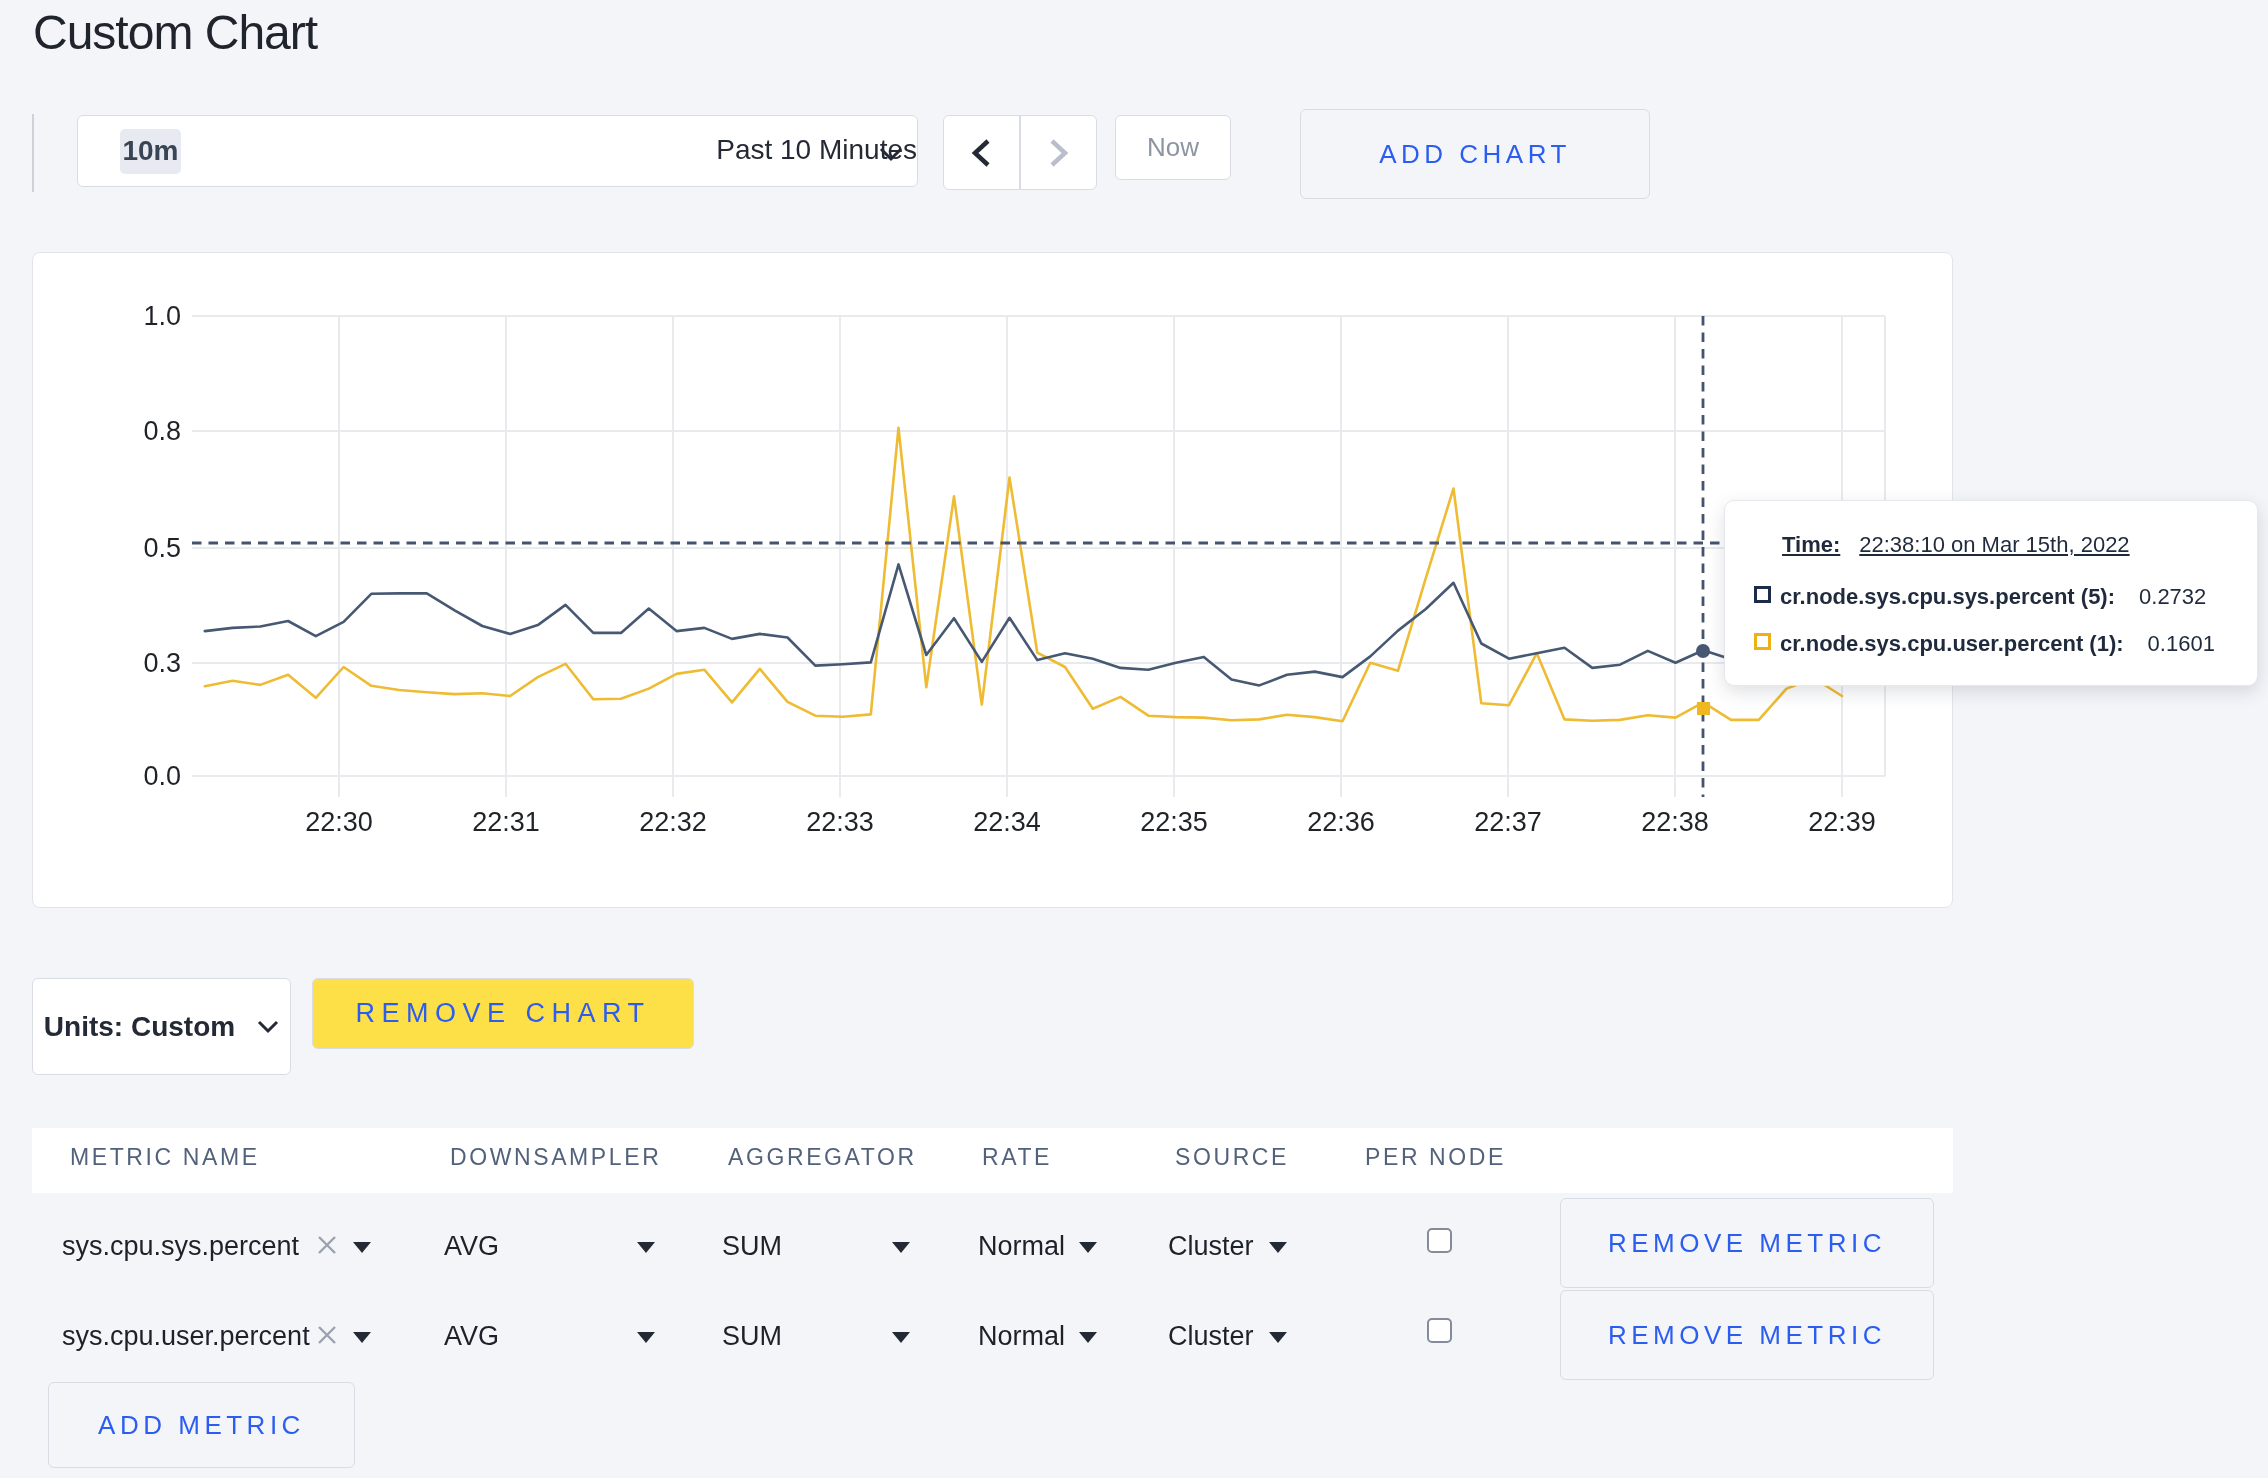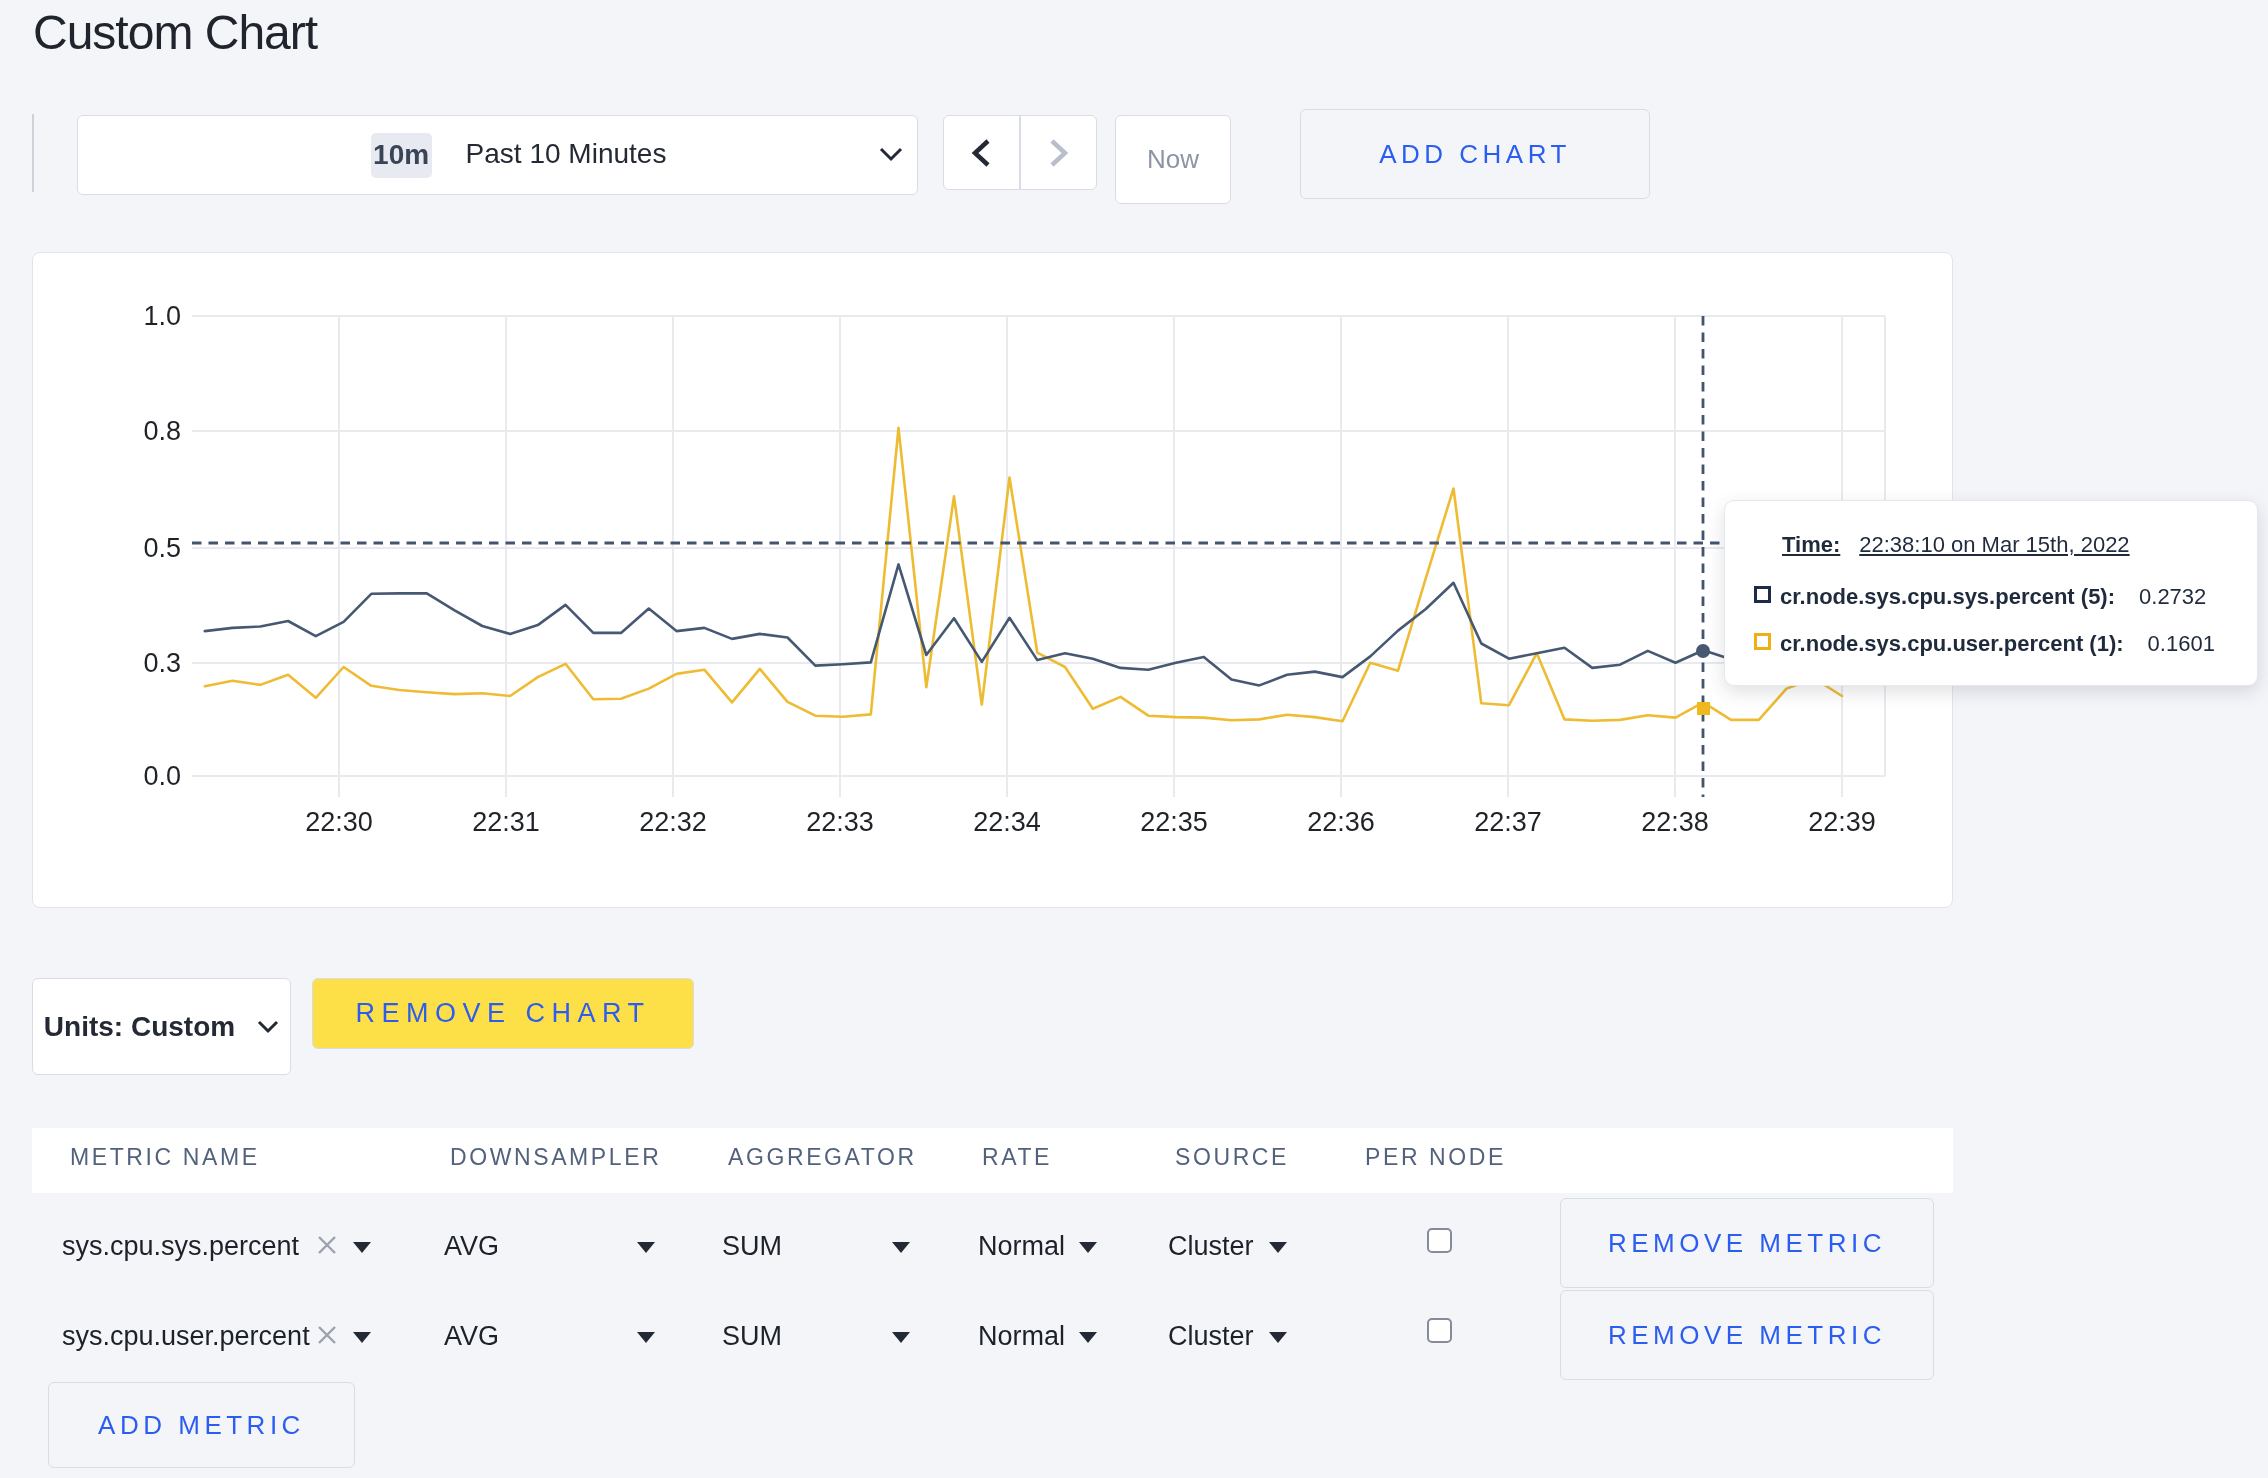--- a/index.html
+++ b/index.html
@@ -7,36 +7,36 @@
   .abs { position:absolute; }
   .btn { position:absolute; background:#fff; border:1.5px solid #d9dce4; border-radius:6px; display:flex; align-items:center; justify-content:center; }
   .bluetxt { color:#2b5df0; letter-spacing:4.5px; font-size:26px; font-weight:400; }
 </style>
 </head>
 <body>
 
 <div class="abs" style="left:33px; top:5px; font-size:48px; letter-spacing:-1px; color:#20242c;">Custom Chart</div>
 
 <div class="abs" style="left:32px; top:114px; width:2px; height:78px; background:#cdd1da;"></div>
-<div class="btn" style="left:77px; top:115px; width:841px; height:80px; justify-content:center;padding-left:24px;">
+<div class="btn" style="left:77px; top:115px; width:841px; height:72px; justify-content:space-between;padding-left:24px;">
   <span style="margin-left:18px; background:#e8eaf1; border-radius:5px; width:61px; height:45px; display:inline-flex; align-items:center; justify-content:center; font-size:28px; font-weight:700; color:#394455;">10m</span>
   <span style="margin-left:34px; font-size:28px; margin-top:-2px;">Past 10 Minutes</span>
   <svg style="position:absolute; right:12px; top:29px;" width="28" height="18" viewBox="0 0 28 18">
       <path d="M4 4 L14 14 L24 4" fill="none" stroke="#242a35" stroke-width="3"></path>
     </svg>
 </div>
 <div class="btn" style="left:943px; top:115px; width:154px; height:75px;"></div>
 <div class="abs" style="left:1019px; top:115px; width:1.5px; height:75px; background:#d9dce4;"></div>
 <svg class="abs" style="left:968px; top:138px;" width="26" height="30" viewBox="0 0 26 30">
     <path d="M20 3 L7 15 L20 27" fill="none" stroke="#242a35" stroke-width="4.5"></path>
   </svg>
 <svg class="abs" style="left:1046px; top:138px;" width="26" height="30" viewBox="0 0 26 30">
     <path d="M6 3 L19 15 L6 27" fill="none" stroke="#b9bfca" stroke-width="4.5"></path>
   </svg>
-<div class="btn" style="left:1115px; top:115px; width:116px; height:89px; font-size:26px; color:#8d95a4;">Now</div>
+<div class="btn" style="left:1115px; top:115px; width:116px; height:65px; font-size:26px; color:#8d95a4;">Now</div>
 <div class="btn" style="left:1300px; top:109px; width:350px; height:90px; background:#f4f5f9;">
     <span class="bluetxt">ADD CHART</span>
   </div>
 
 <div class="abs" style="left:32px; top:252px; width:1921px; height:656px; background:#fff; border:1.5px solid #e2e4ea; border-radius:8px;"></div>
 <svg class="abs" style="left:32px; top:252px;" width="1921" height="656" viewBox="0 0 1921 656">
   <g transform="translate(-32,-252)">
 
     <g stroke="#e9eaee" stroke-width="2">
       <line x1="192" y1="316" x2="1885" y2="316"></line>

